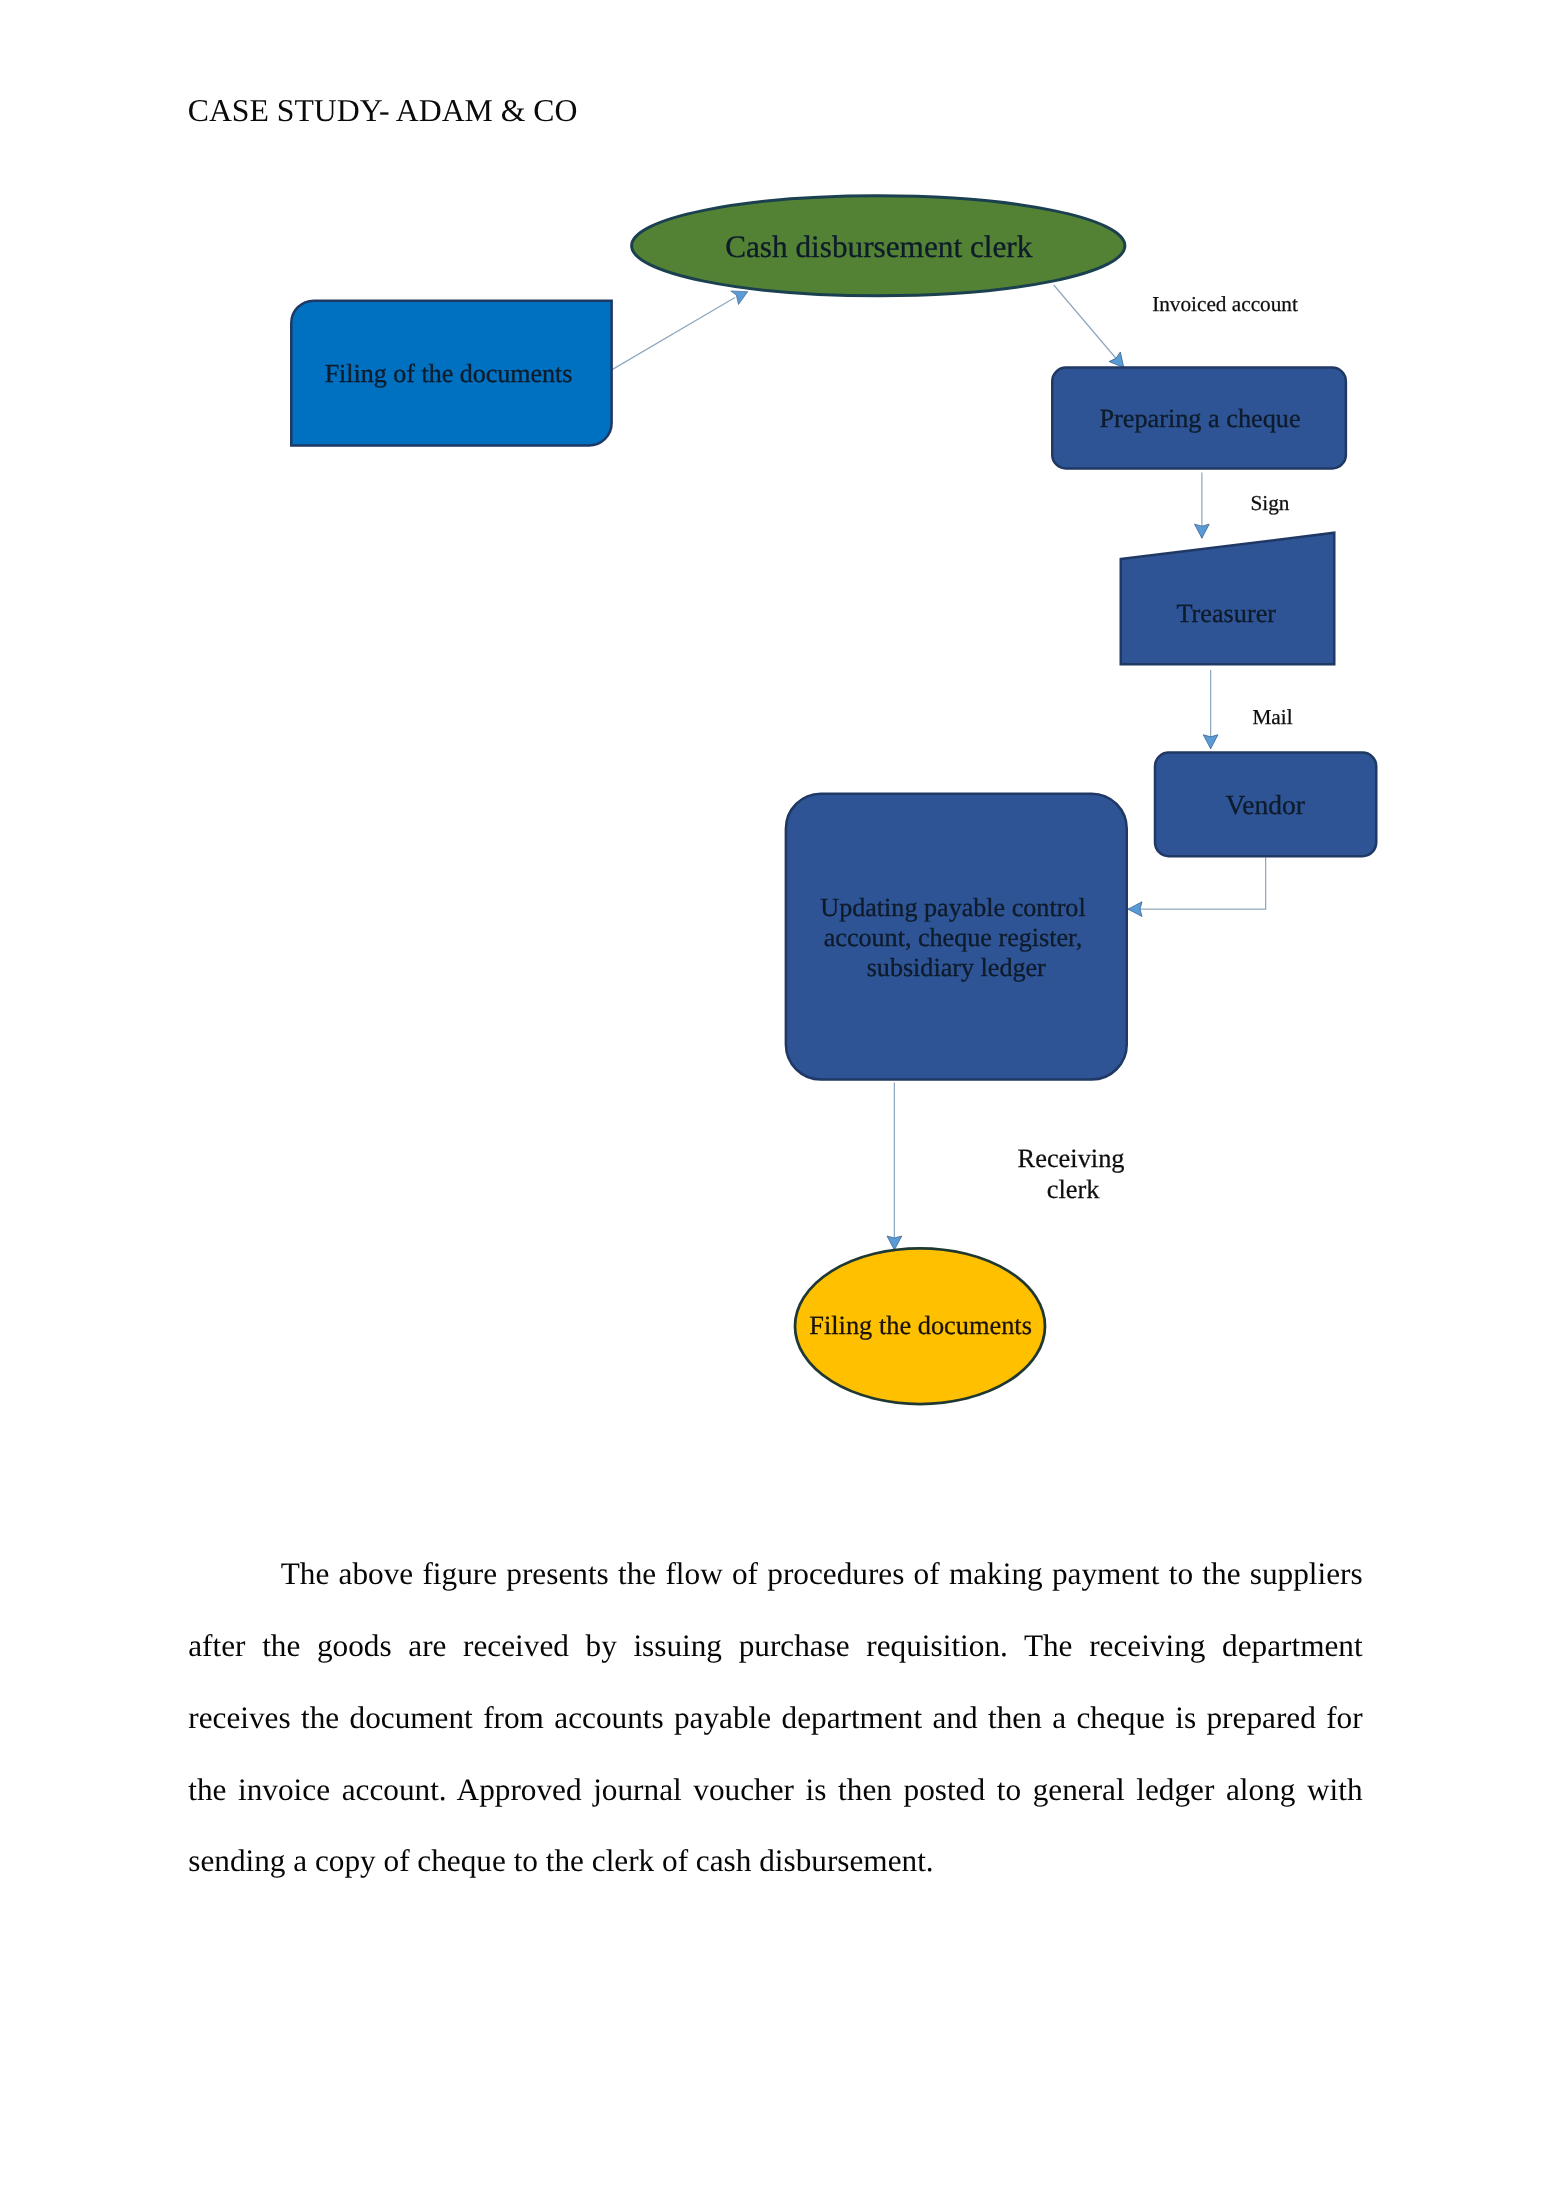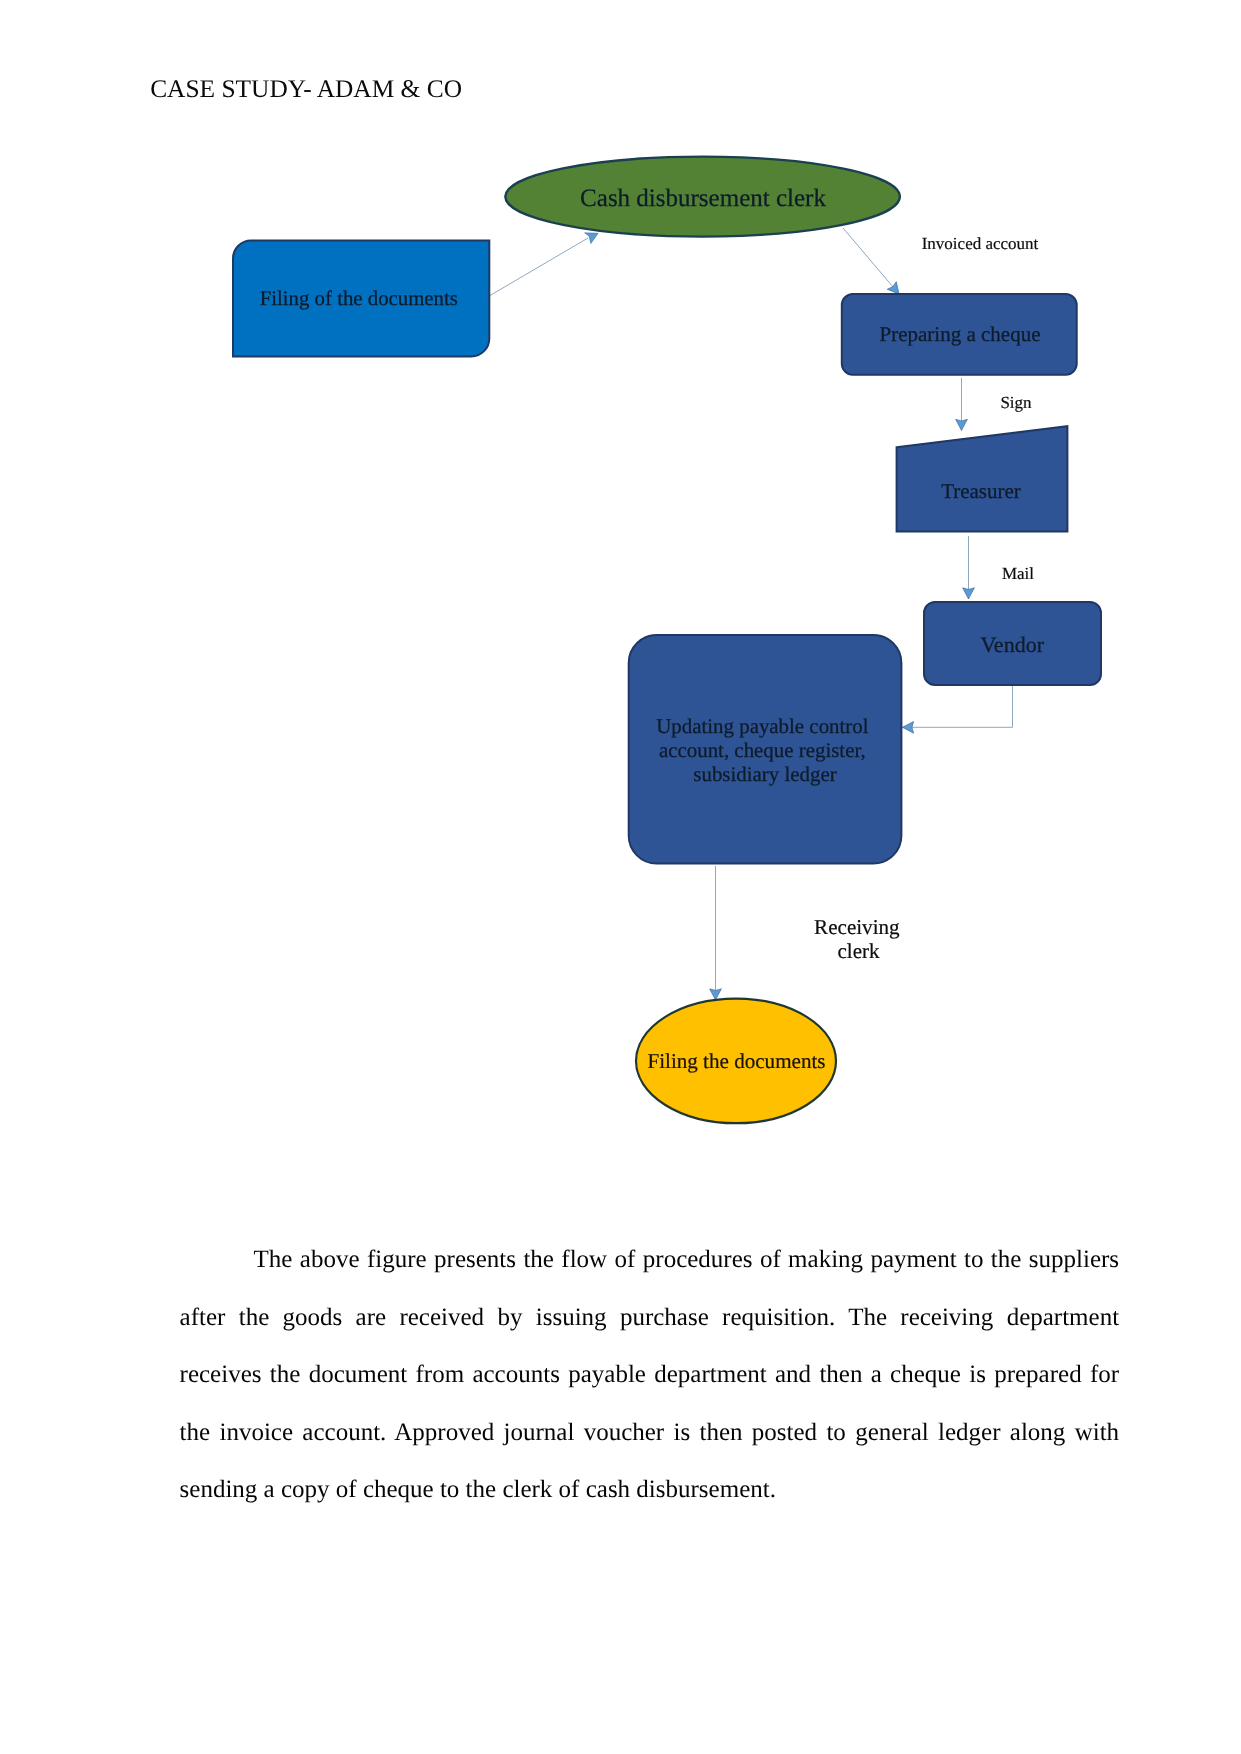--- a/index.html
+++ b/index.html
@@ -23,21 +23,20 @@
   #diagram { position:absolute; left:0; top:0; transform: translateZ(0); }
   #body-text {
     position:absolute;
     left:150.6px; top:1231px;
     width:939.5px;
     font-size:25px;
     line-height:57.5px;
     text-align:justify;
     text-indent:74px;
     color:#060606;
-    margin-left:29px;
   }
   svg text { fill:#0d1b2a; paint-order:stroke; stroke:#0d1b2a; stroke-width:0.25px; }
   svg text.edge-label { fill:#0d0d0d; stroke:#0d0d0d; stroke-width:0.2px; }
   svg text.dark-label { fill:#1a1208; stroke:#1a1208; stroke-width:0.22px; }
   * { -webkit-font-smoothing:antialiased; text-rendering:geometricPrecision; }
 </style>
 </head>
 <body>
 
 <div class="page">

